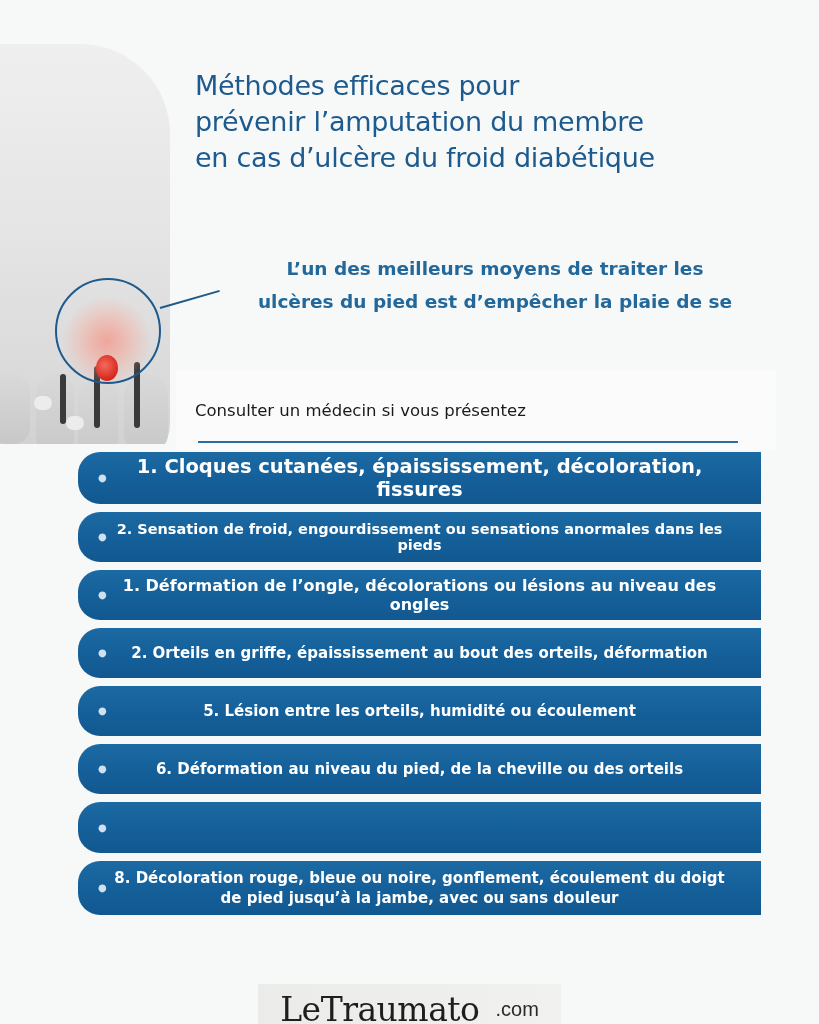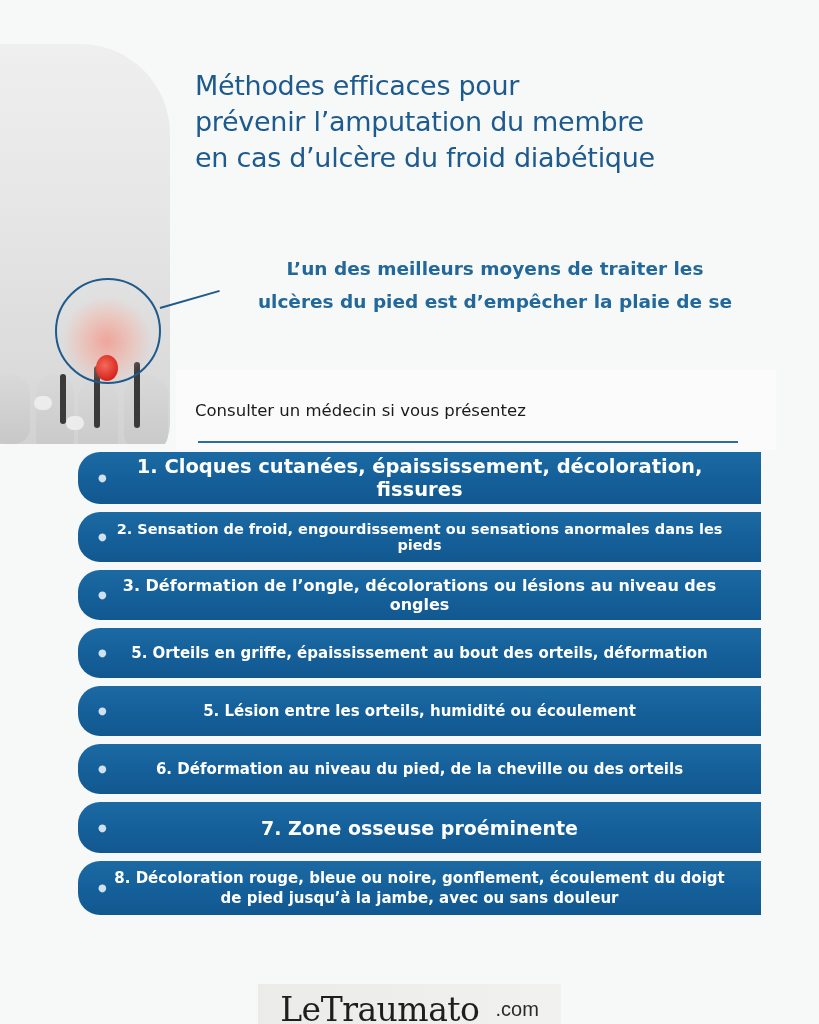--- a/index.html
+++ b/index.html
@@ -131,37 +131,36 @@
   <div class="sign" style="height:52px;">
     <span class="drop">●</span>
     <span class="label" style="font-size:19.5px;">1. Cloques cutanées, épaississement, décoloration, fissures</span>
   </div>
   <div class="sign" style="height:50px;">
     <span class="drop">●</span>
     <span class="label" style="font-size:14.5px;">2. Sensation de froid, engourdissement ou sensations anormales dans les pieds</span>
   </div>
   <div class="sign" style="height:50px;">
     <span class="drop">●</span>
-    <span class="label" style="font-size:16px;">3. Déformation de l’ongle, décolorations ou lésions au niveau des ongles</span>
+    <span class="label" style="font-size:16px;">1. Déformation de l’ongle, décolorations ou lésions au niveau des ongles</span>
   </div>
   <div class="sign" style="height:50px;">
     <span class="drop">●</span>
-    <span class="label" style="font-size:15px;">5. Orteils en griffe, épaississement au bout des orteils, déformation</span>
+    <span class="label" style="font-size:15px;">2. Orteils en griffe, épaississement au bout des orteils, déformation</span>
   </div>
   <div class="sign" style="height:50px;">
     <span class="drop">●</span>
     <span class="label" style="font-size:15px;">5. Lésion entre les orteils, humidité ou écoulement</span>
   </div>
   <div class="sign" style="height:50px;">
     <span class="drop">●</span>
     <span class="label" style="font-size:15px;text-align:right;">6. Déformation au niveau du pied, de la cheville ou des orteils</span>
   </div>
   <div class="sign" style="height:51px;">
     <span class="drop">●</span>
-    <span class="label" style="font-size:19px;">7. Zone osseuse proéminente</span>
   </div>
   <div class="sign" style="height:54px;line-height:20px;">
     <span class="drop">●</span>
     <span class="label" style="font-size:15px;">8. Décoloration rouge, bleue ou noire, gonflement, écoulement du doigt de pied jusqu’à la jambe, avec ou sans douleur</span>
   </div>
 </div>
 
 <div class="logo-box">
   <span class="logo-main">LeTraumato</span>
     <span class="logo-tld">.com</span>

